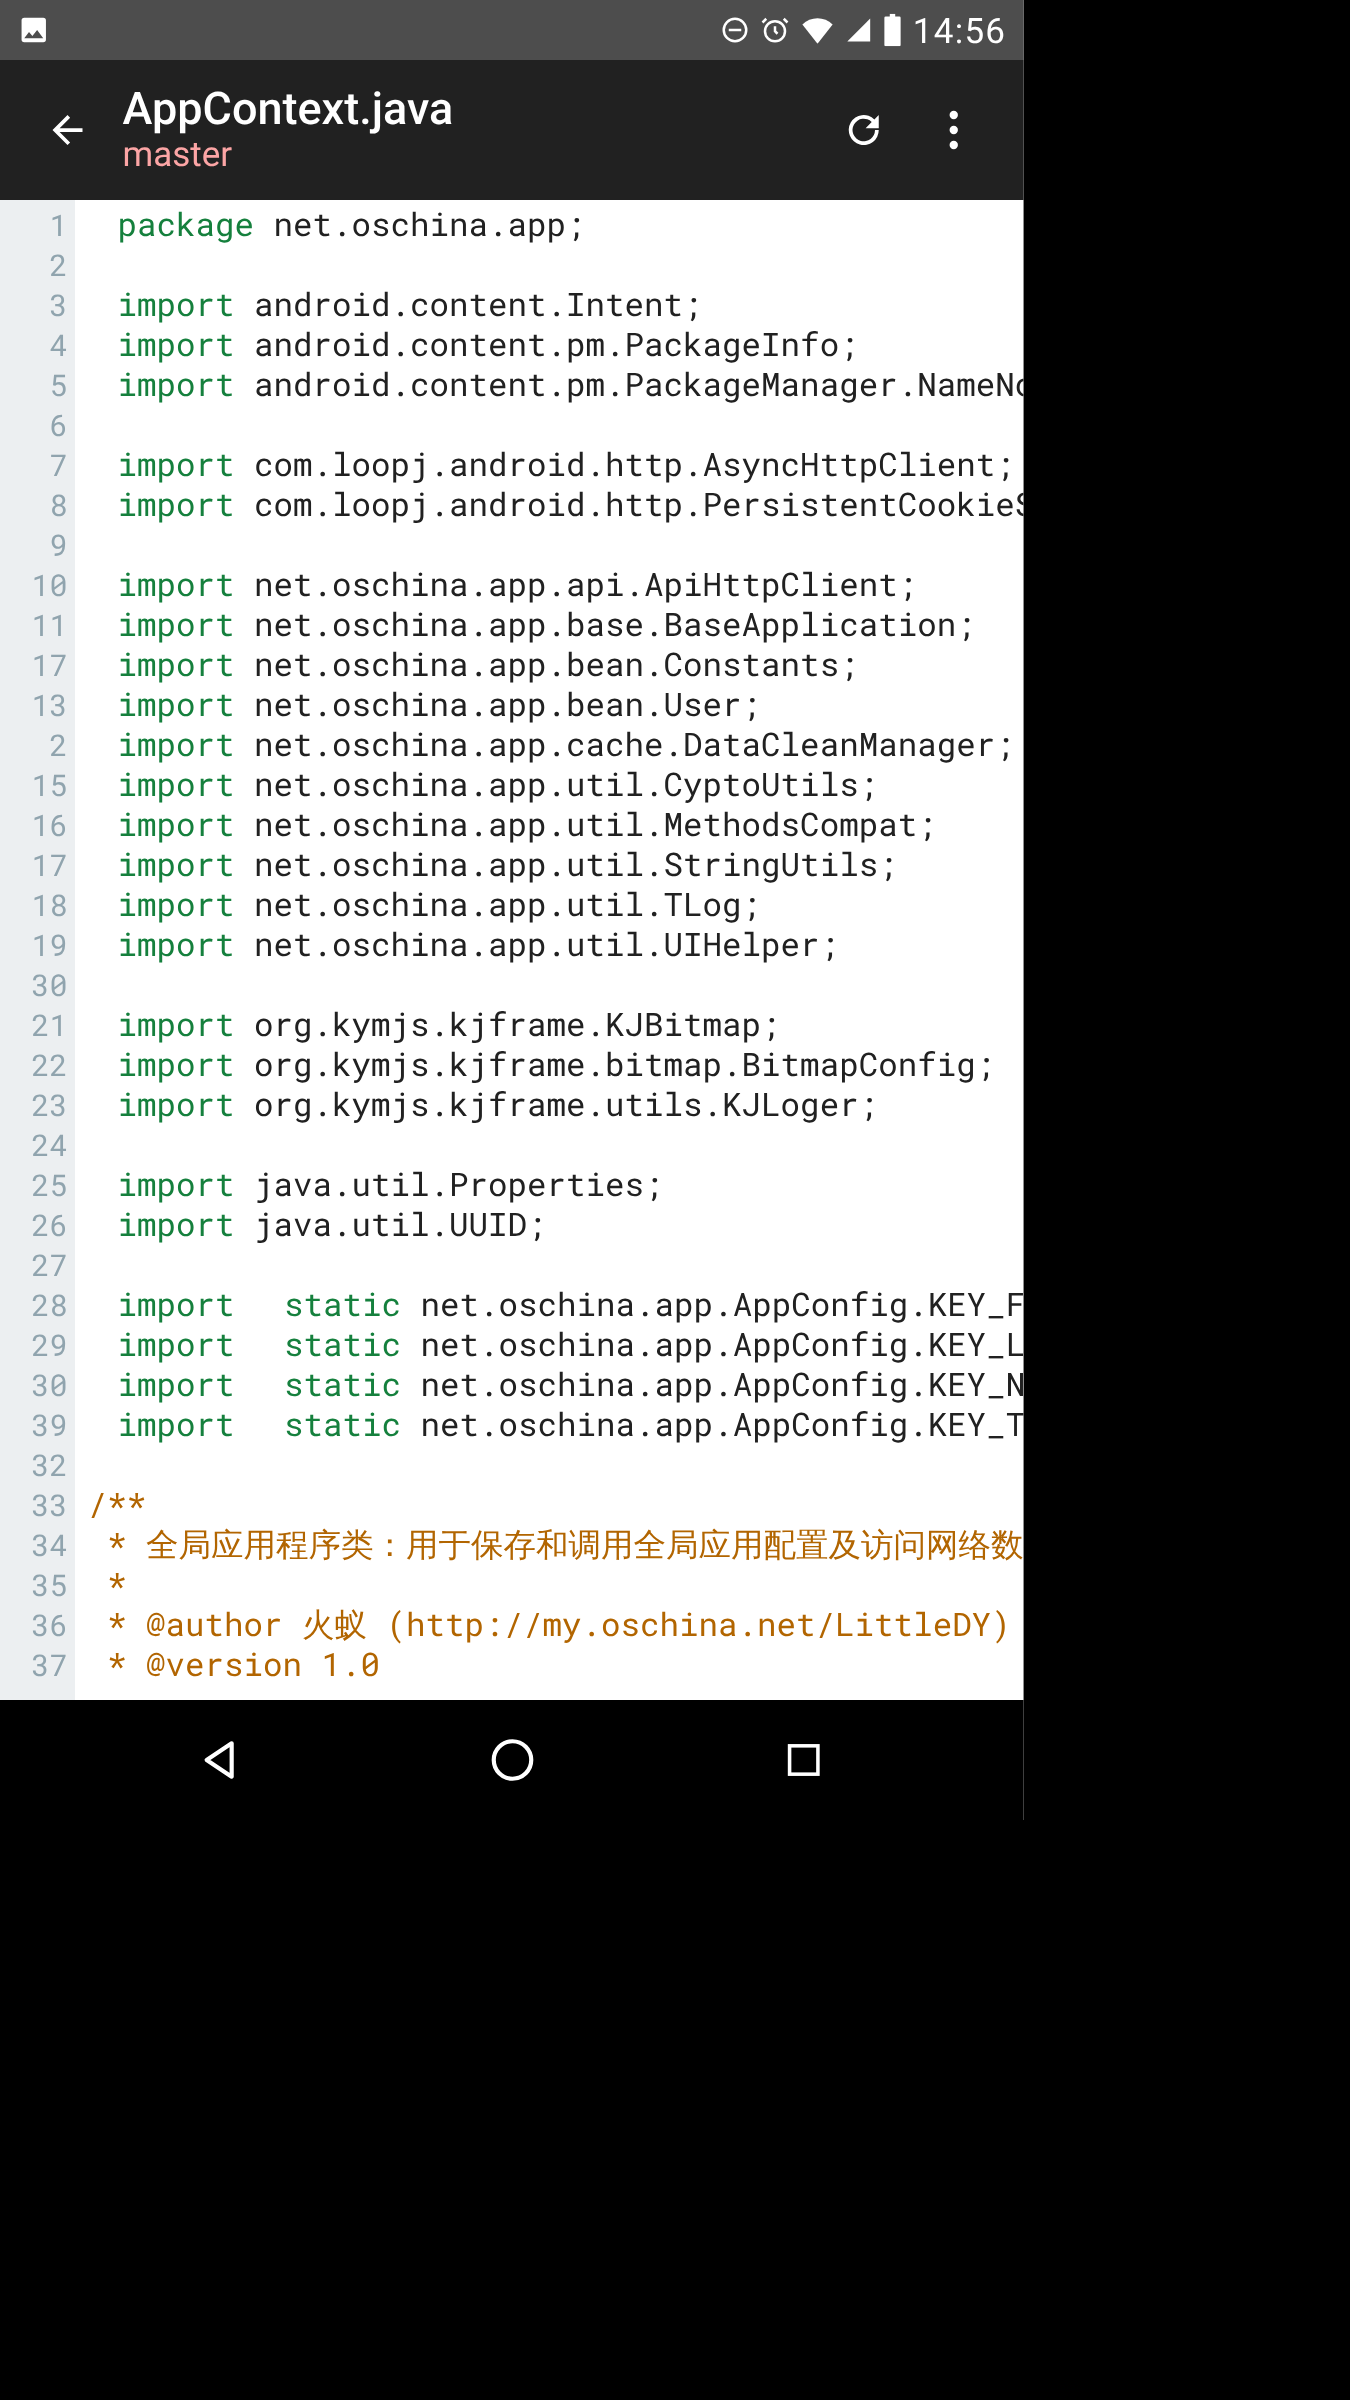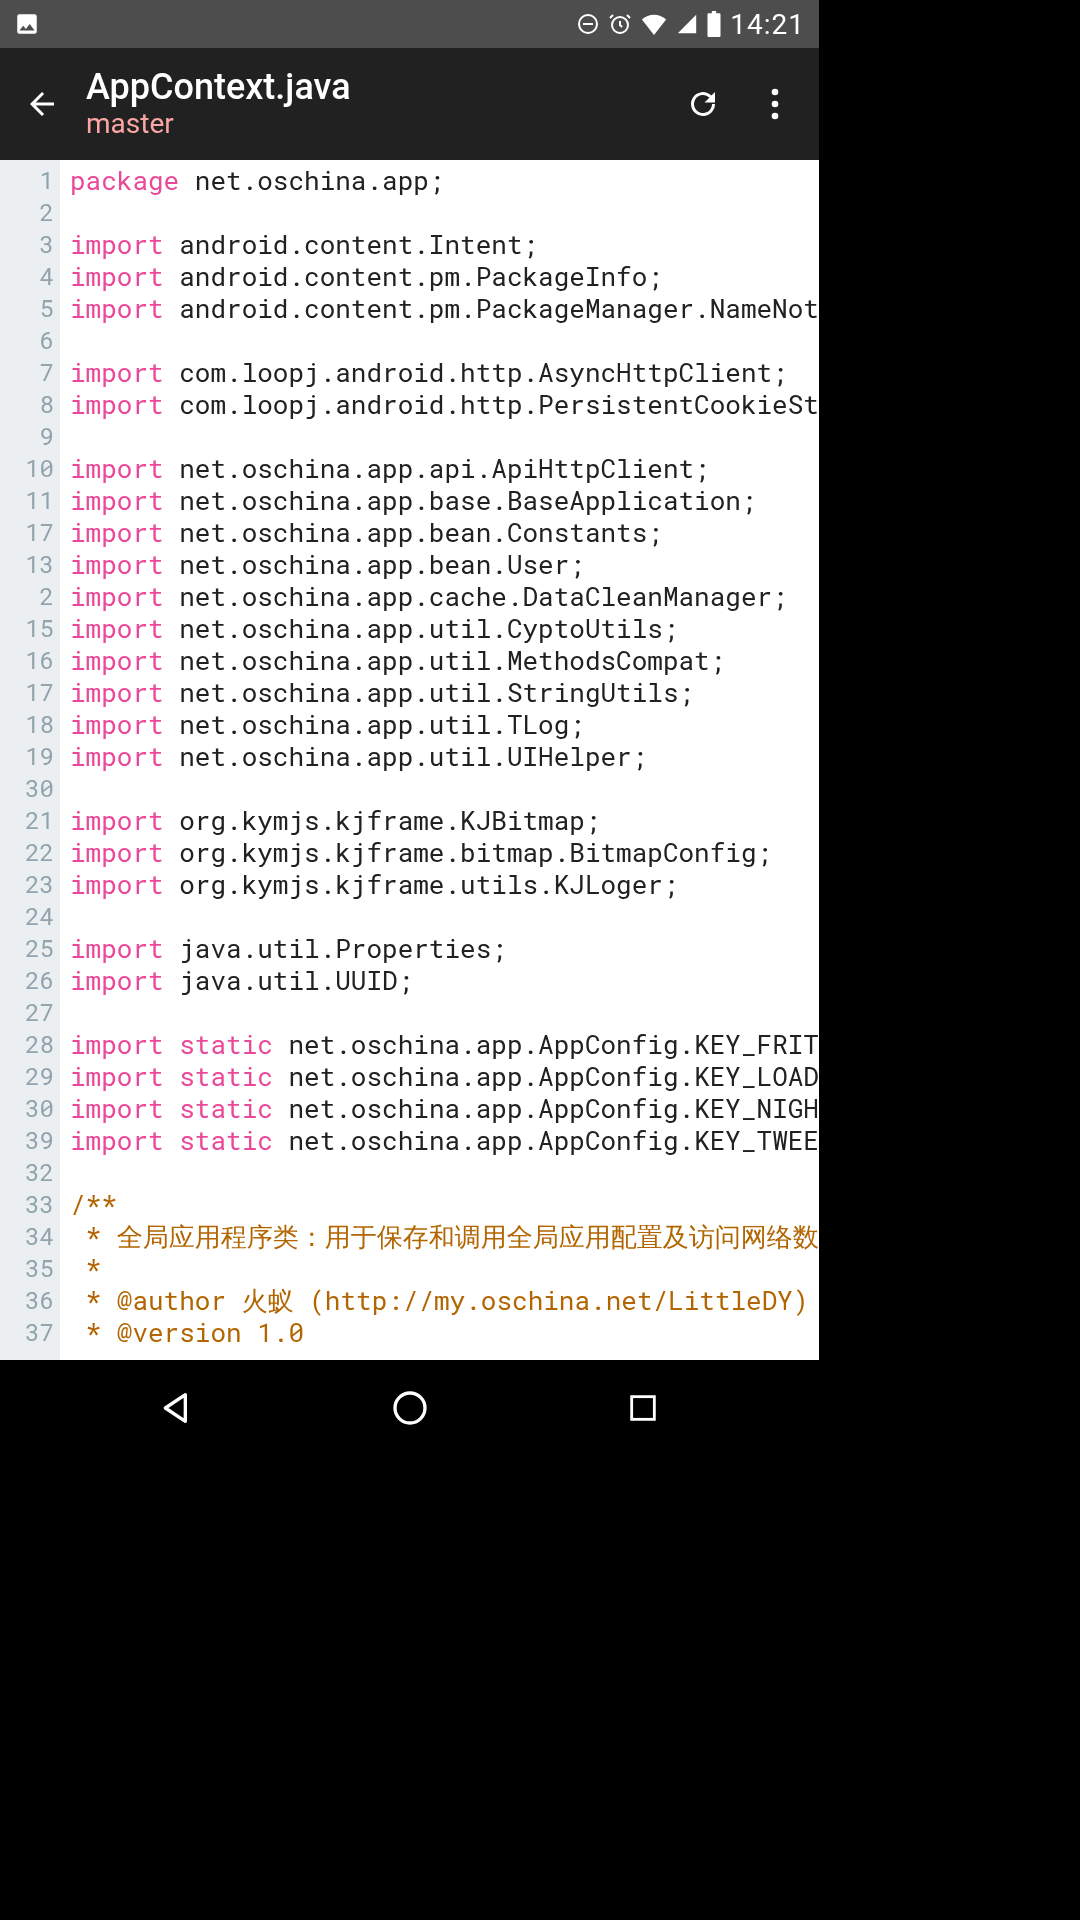--- a/index.html
+++ b/index.html
@@ -7,34 +7,34 @@
   .screen { width:819px; height:1456px; position:relative; background:#fff; }
 
   
   .status-bar { height:48px; background:#4d4d4d; display:flex; align-items:center; justify-content:space-between; padding:0 14px; color:#fff; }
   .status-left { display:flex; align-items:center; gap:10px; }
   .status-right { display:flex; align-items:center; gap:8px; }
   .status-right .clock { font-size:28px; font-weight:400; letter-spacing:1px; }
   .status-icon { display:inline-flex; }
 
   
-  .app-bar { height:112px; background:#212121; display:flex; align-items:center; padding:0 12px; color:#fff; }
+  .app-bar { height:112px; background:#212121; display:flex; align-items:center; padding:0 24px; color:#fff; }
   .back-btn { width:60px; height:60px; display:flex; align-items:center; justify-content:center; }
   .titles { flex:1; margin-left:14px; display:flex; flex-direction:column; justify-content:center; }
   .title { font-size:36px; font-weight:500; line-height:1.1; }
   .subtitle { font-size:28px; font-weight:400; color:#fca5a5; }
   .action-btn { width:64px; height:64px; display:flex; align-items:center; justify-content:center; margin-left:8px; }
 
   
   .code-area { height:1200px; display:flex; overflow:hidden; font-family:"Roboto Mono","Courier New",monospace; font-size:26px; line-height:32px; }
   .gutter { width:60px; background:#eceff1; color:#90a4ae; text-align:right; padding:4px 6px 0 0; font-size:24px; }
   .gutter div { height:32px; }
   .code { flex:1; padding:4px 0 0 10px; white-space:pre; color:#212121; overflow:hidden; }
   .code .line { height:32px; }
-  .kw { color:#ec4899; }
+  .kw { color:#15803d;margin-left:24px; }
   .comment { color:#b26500; }
 
   
   .nav-bar { position:absolute; bottom:0; left:0; right:0; height:96px; background:#000; display:flex; align-items:center; justify-content:space-around; padding:0 60px; }
   .nav-btn { width:70px; height:70px; display:flex; align-items:center; justify-content:center; }
 </style>
 </head>
 <body>
 
 <div class="screen">
@@ -69,21 +69,21 @@
       <span class="status-icon">
         <svg width="22" height="22" viewBox="0 0 24 24" fill="#fff">
             <path d="M2 22L22 2v20H2z"></path>
           </svg>
       </span>
       <span class="status-icon">
         <svg width="16" height="26" viewBox="0 0 12 24" fill="#fff">
             <path d="M4 0h4v2h3a1 1 0 0 1 1 1v20a1 1 0 0 1-1 1H1a1 1 0 0 1-1-1V3a1 1 0 0 1 1-1h3V0z"></path>
           </svg>
       </span>
-      <span class="clock">14:21</span>
+      <span class="clock">14:56</span>
     </div>
   </div>
 
   <div class="app-bar">
     <div class="back-btn">
       <svg width="36" height="36" viewBox="0 0 24 24" fill="#fff">
           <path d="M20 11H7.8l5.6-5.6L12 4l-8 8 8 8 1.4-1.4L7.8 13H20v-2z"></path>
         </svg>
     </div>
     <div class="titles">

